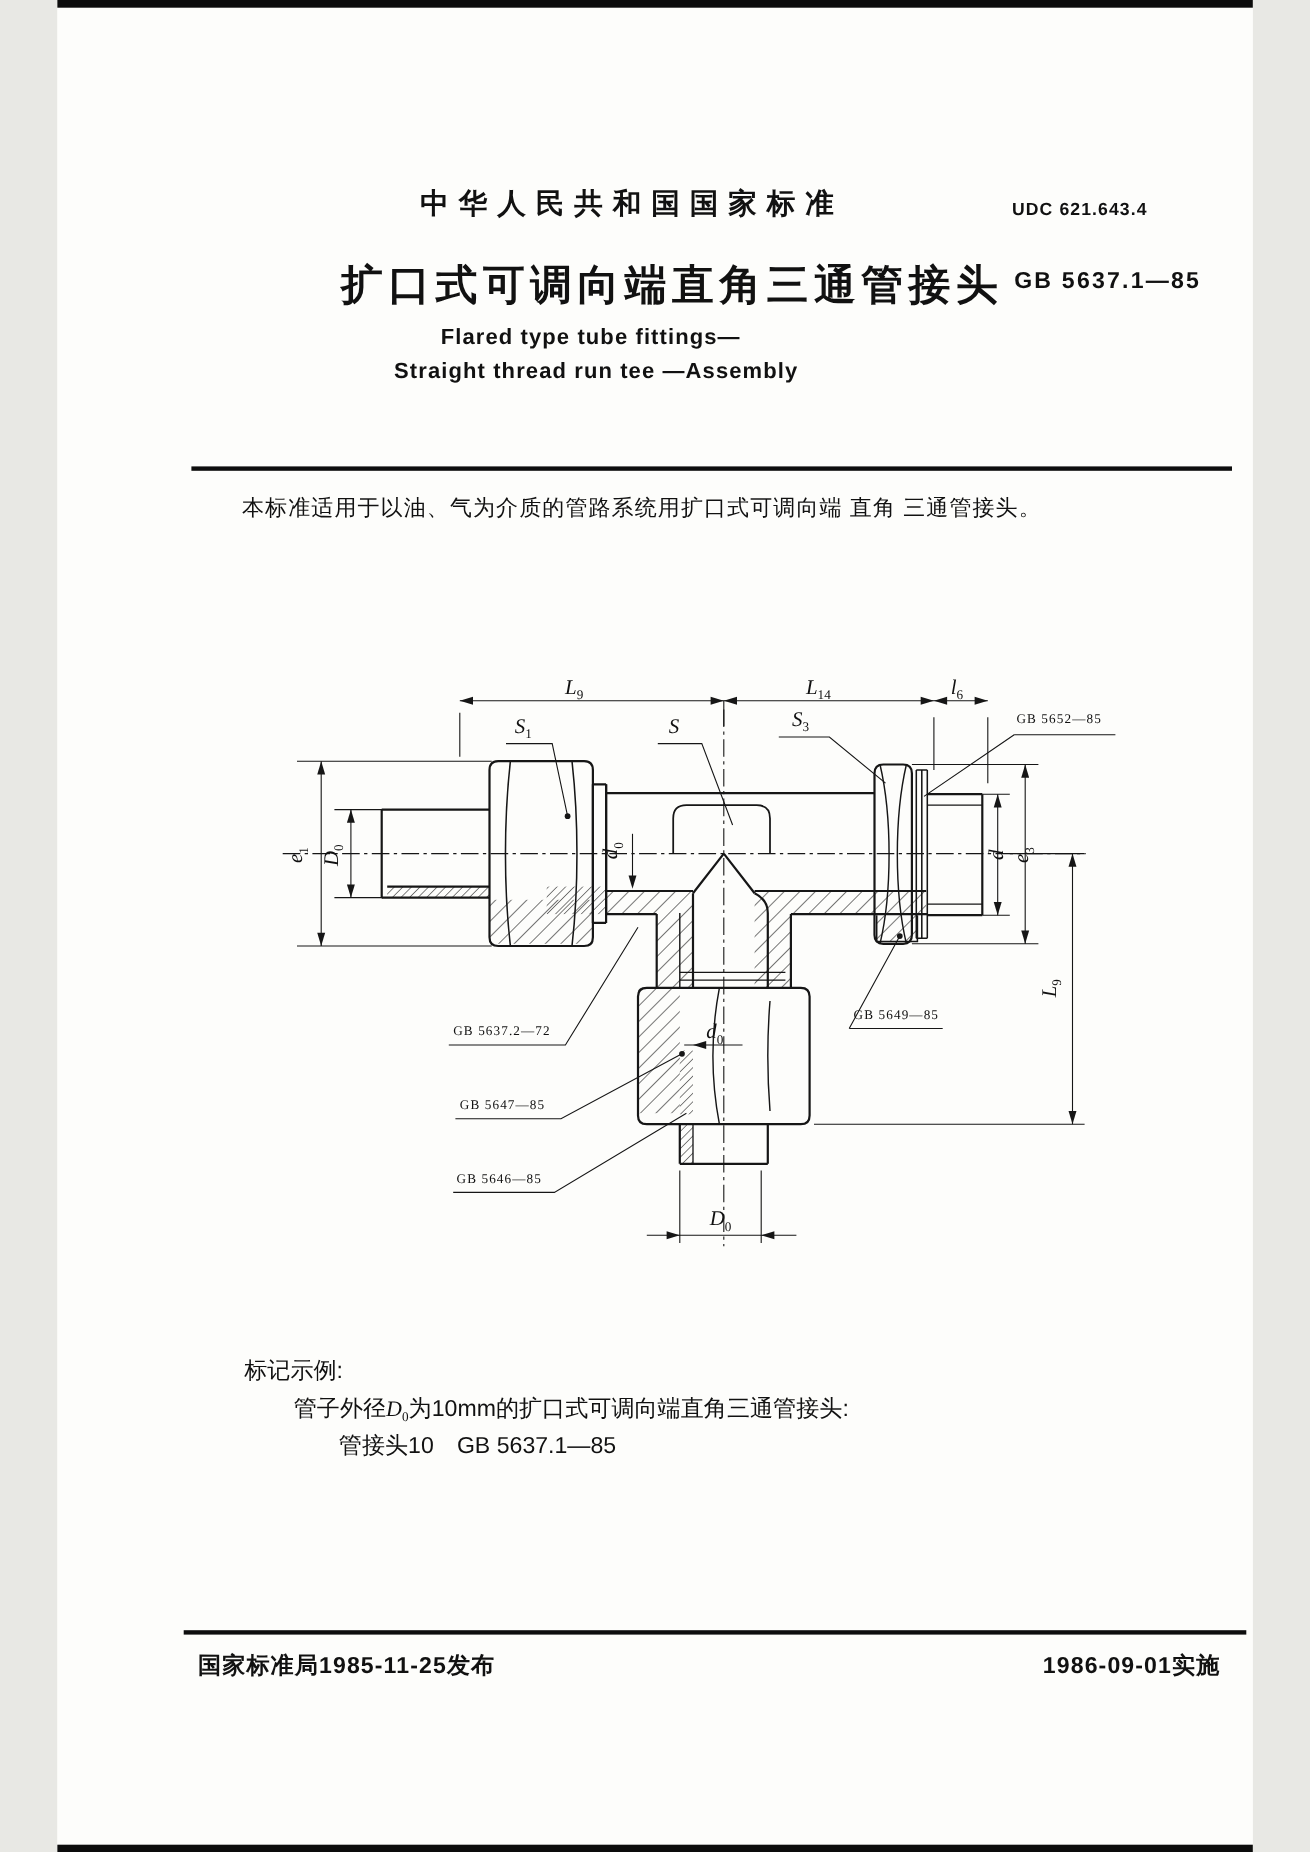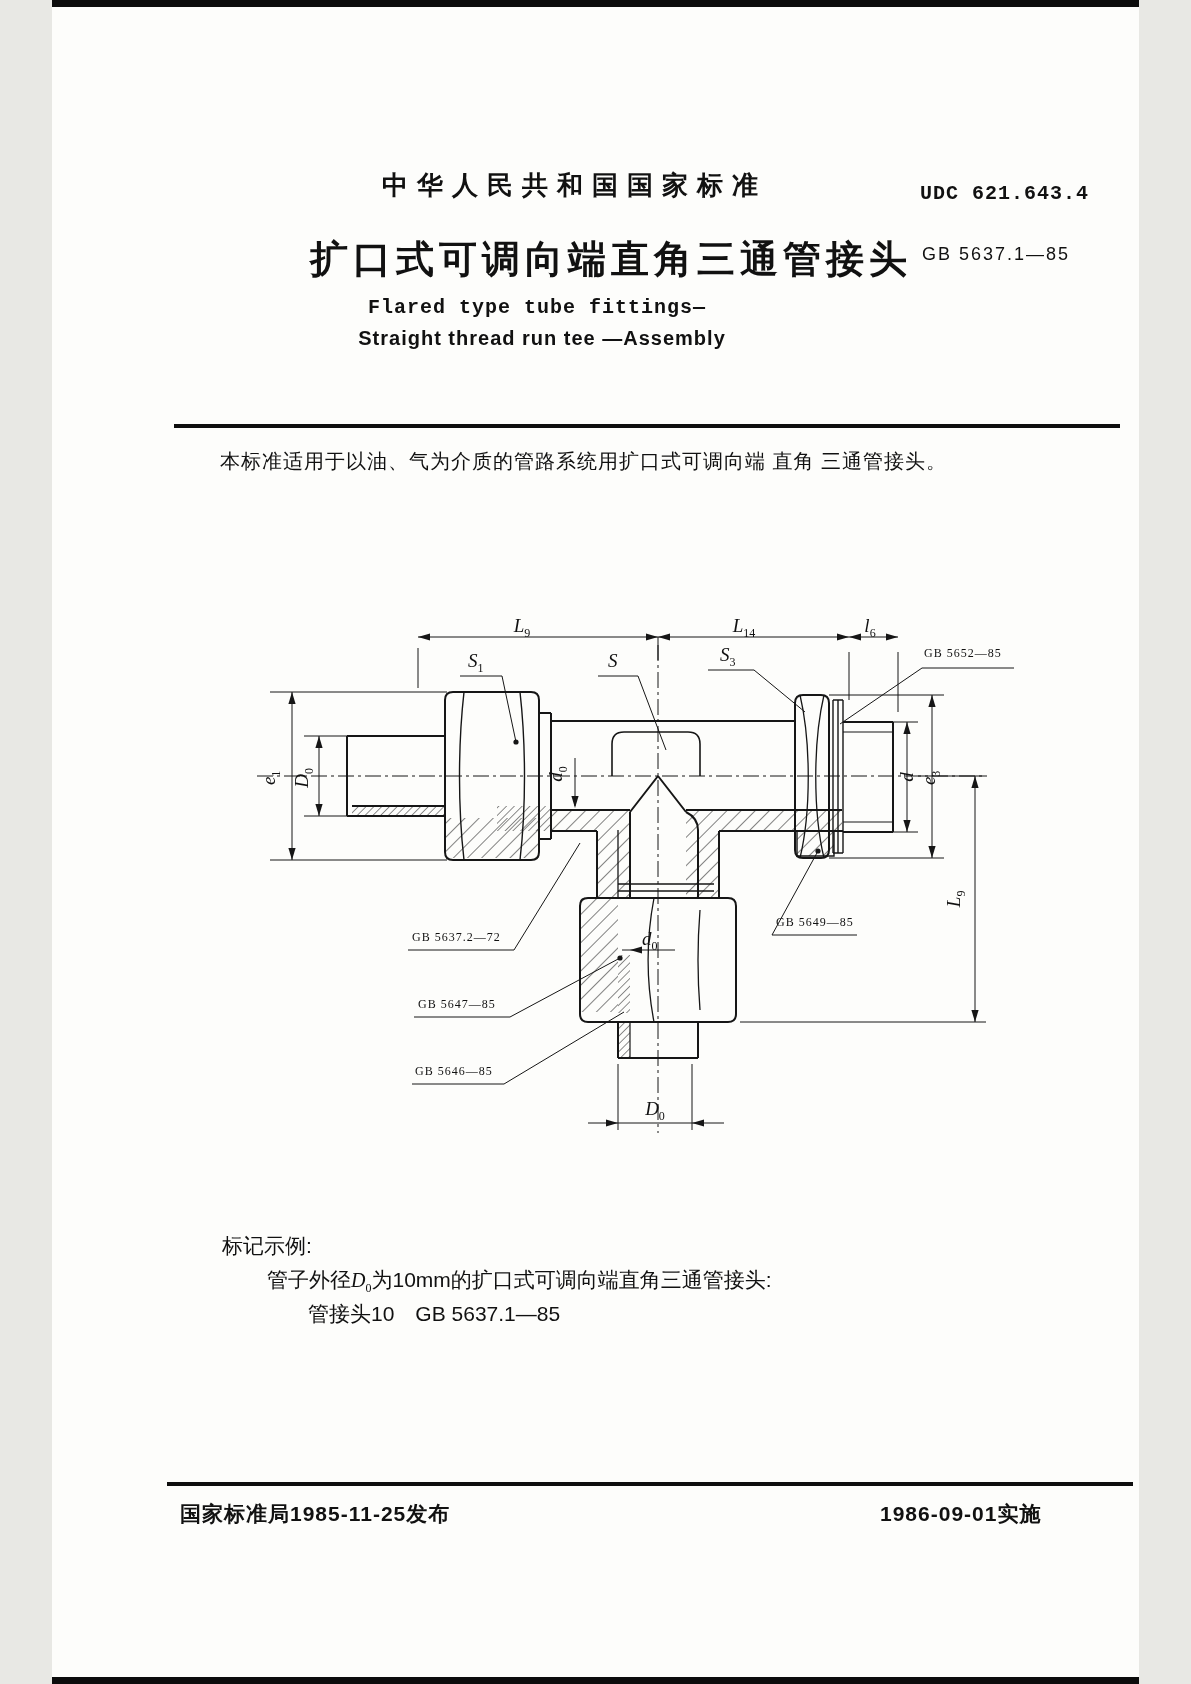--- a/index.html
+++ b/index.html
@@ -2,23 +2,23 @@
 <html><head>
 <meta charset="utf-8">
 <style>
   html,body{margin:0;padding:0;background:#e8e8e4;}
   #page{position:relative;width:1087px;height:1684px;background:#fdfdfb;margin:0 auto;
         font-family:"Liberation Sans",sans-serif;color:#111;overflow:hidden;}
   .edge{position:absolute;left:0;width:100%;background:#0c0c0c;}
   .abs{position:absolute;white-space:nowrap;}
   .ctr{transform:translateX(-50%);}
   .hdr-org{font-size:26px;font-weight:600;letter-spacing:9px;}
-  .hdr-udc{font-size:20px;font-weight:bold;letter-spacing:1px;font-family:Liberation Mono, monospace;}
+  .hdr-udc{font-size:16px;font-weight:bold;letter-spacing:1px;}
   .title-zh{font-size:38px;font-weight:bold;letter-spacing:5px;}
-  .std-code{font-size:18px;font-weight:normal;letter-spacing:2px;}
+  .std-code{font-size:21px;font-weight:bold;letter-spacing:2px;}
   .title-en{font-size:20px;font-weight:bold;letter-spacing:1px;}
   .rule{position:absolute;background:#0e0e0e;}
   .scope{font-size:20px;letter-spacing:1px;}
   .ex-h{font-size:21px;}
   .ex-l{font-size:21px;}
   .foot{font-size:21px;font-weight:bold;letter-spacing:1px;}
   
   .gbl{font-family:"Liberation Serif",serif;font-size:12px;letter-spacing:1px;}
   .dim{font-family:"Liberation Serif",serif;font-style:italic;font-size:19px;}
   .dim sub{font-size:12px;font-style:normal;font-family:"Liberation Serif",serif;}
@@ -33,21 +33,21 @@
 
   <div class="edge" style="top:0;height:7px;"></div>
   <div class="edge" style="bottom:0;height:7px;"></div>
 
   <div class="abs hdr-org" style="left:330px;top:168px;">中华人民共和国国家标准</div>
   <div class="abs hdr-udc" style="left:868px;top:182px;">UDC 621.643.4</div>
 
   <div class="abs title-zh" style="left:258px;top:234px;">扩口式可调向端直角三通管接头</div>
   <div class="abs std-code" style="left:870px;top:244px;">GB 5637.1—85</div>
 
-  <div class="abs title-en ctr" style="left:485px;top:296px;font-family:Liberation Mono, monospace;">Flared type tube fittings—</div>
+  <div class="abs title-en ctr" style="left:485px;top:296px;">Flared type tube fittings—</div>
   <div class="abs title-en ctr" style="left:490px;top:327px;">Straight thread run tee —Assembly</div>
 
   <div class="rule" style="left:122px;top:424px;width:946px;height:4px;"></div>
 
   <div class="abs scope" style="left:168px;top:448px;">本标准适用于以油、气为介质的管路系统用扩口式可调向端 直角 三通管接头。</div>
 
   <svg width="1191" height="1684" viewBox="0 0 1191 1684">
     <defs>
       <pattern id="hatch" patternUnits="userSpaceOnUse" width="10" height="10" patternTransform="rotate(45)">
         <line x1="0" y1="0" x2="0" y2="10" stroke="#1a1a1a" stroke-width="1.1"></line>
@@ -239,15 +239,15 @@
   <div class="abs gbl" style="left:724px;top:915px;">GB 5649—85</div>
 
   <div class="abs ex-h" style="left:170px;top:1232px;">标记示例:</div>
   <div class="abs ex-l" style="left:215px;top:1266px;">
     <span>管子外径</span><span class="dim"><span>D</span><sub>0</sub></span><span>为10mm的扩口式可调向端直角三通管接头:</span>
   </div>
   <div class="abs ex-l" style="left:256px;top:1300px;">管接头10　GB 5637.1—85</div>
 
   <div class="rule" style="left:115px;top:1482px;width:966px;height:4px;"></div>
   <div class="abs foot" style="left:128px;top:1500px;">国家标准局1985-11-25发布</div>
-  <div class="abs foot" style="left:828px;top:1500px;">1986-09-01实施</div>
+  <div class="abs foot" style="left:896px;top:1500px;">1986-09-01实施</div>
 
 </div>
 
 </body></html>

